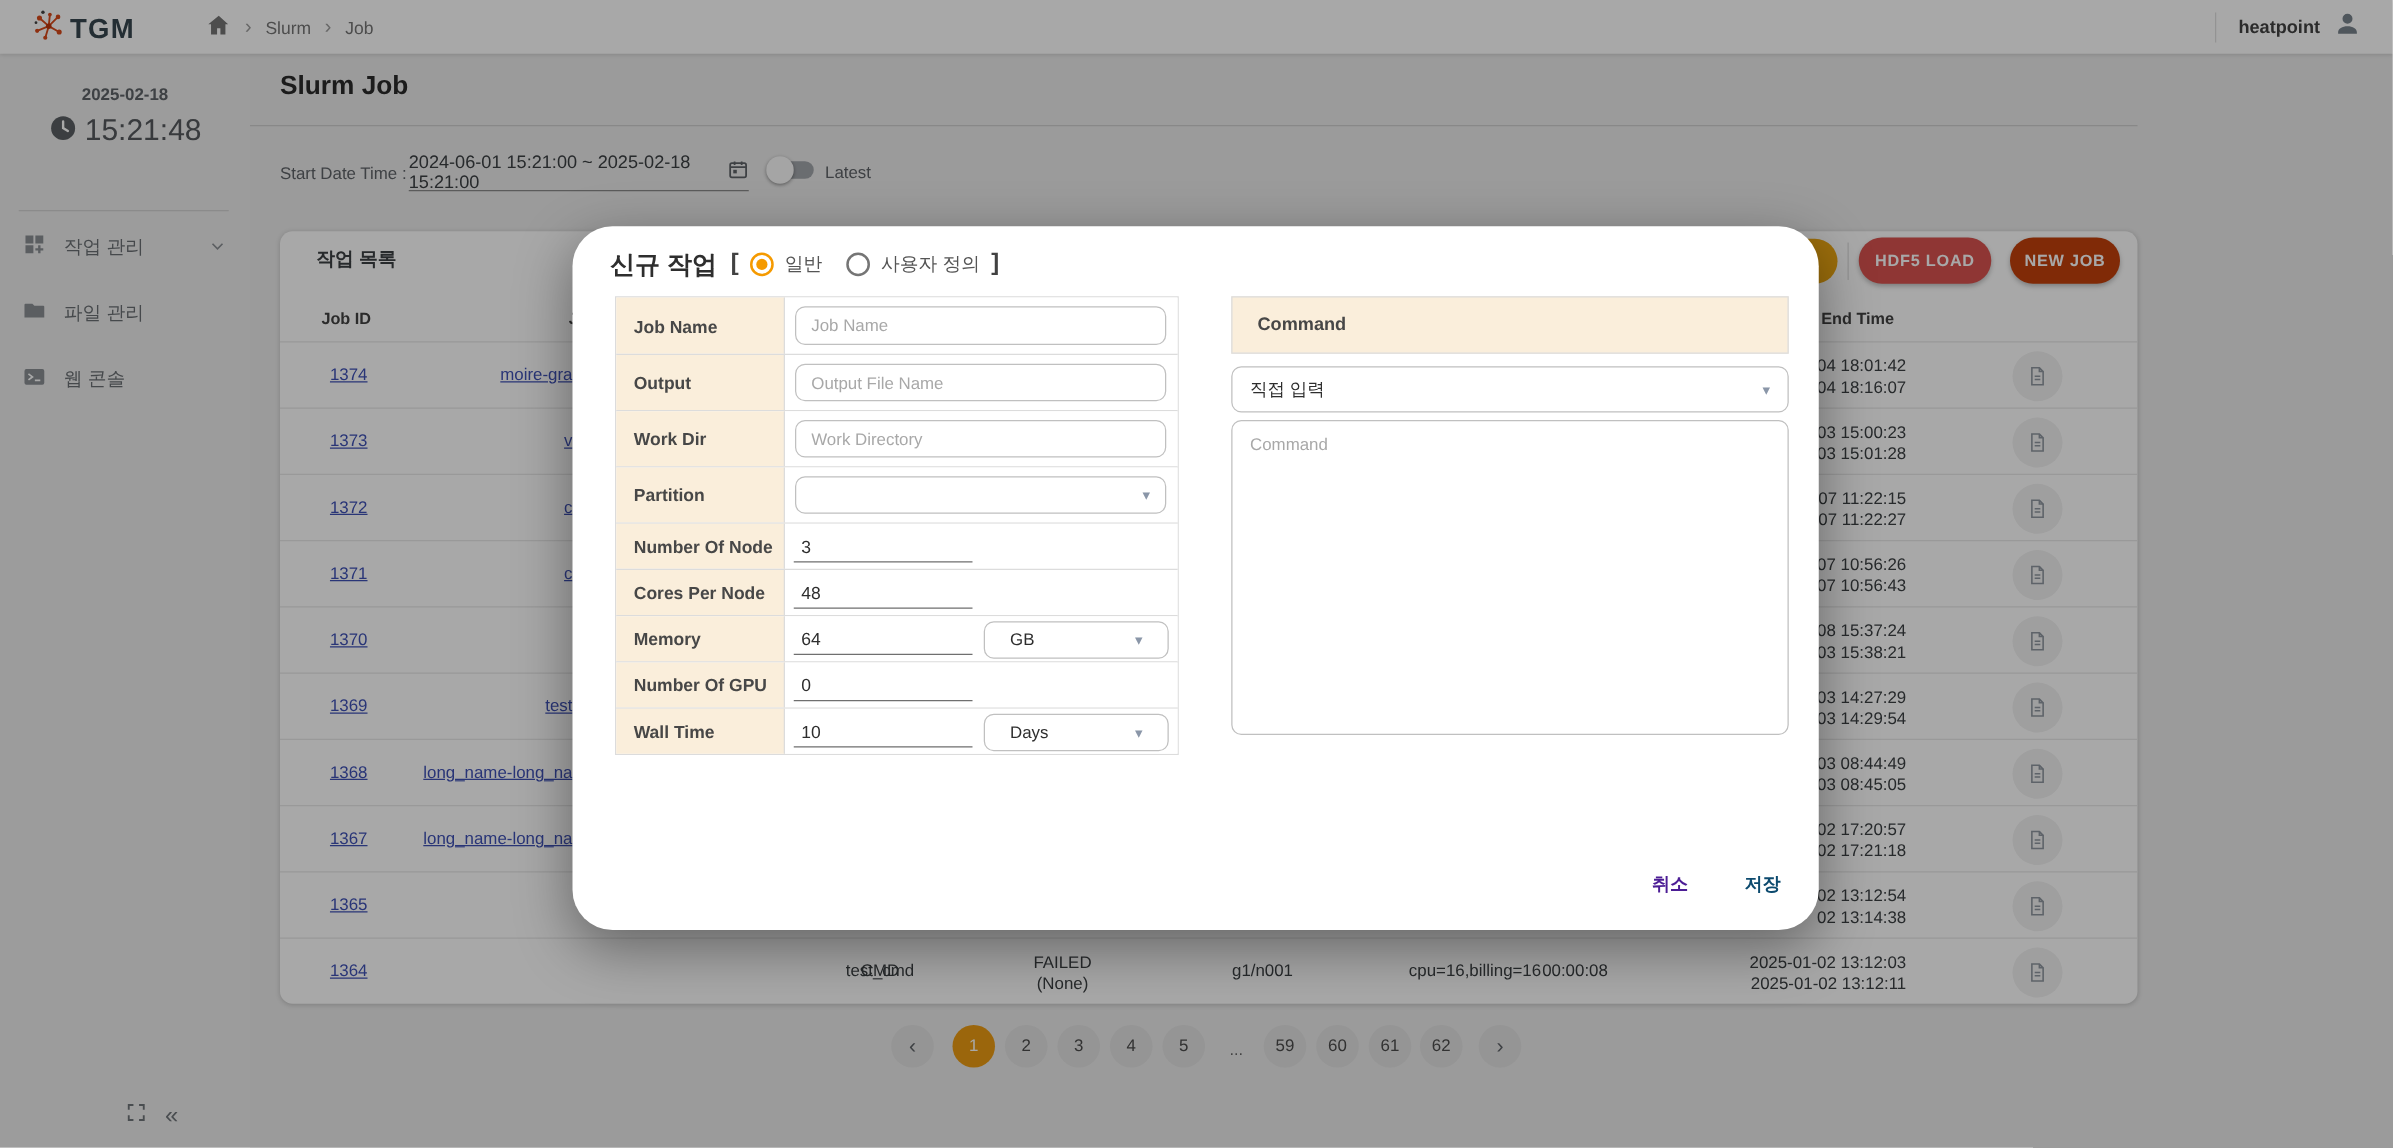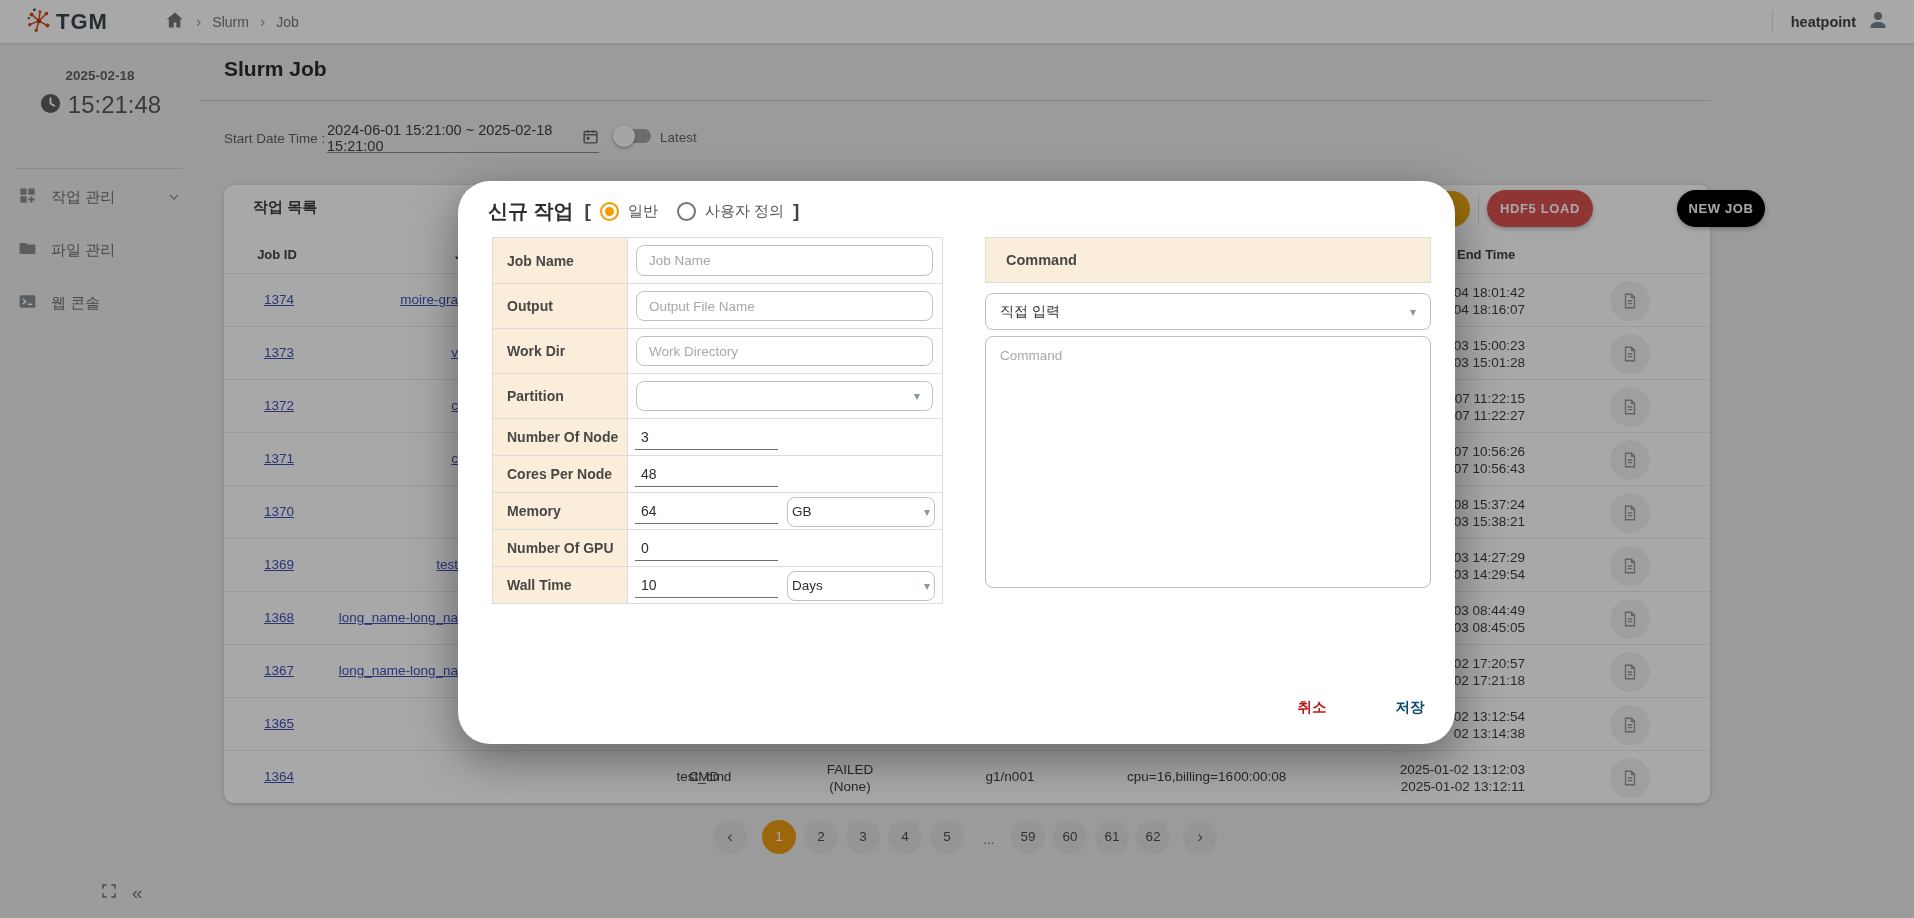--- a/index.html
+++ b/index.html
@@ -37,21 +37,21 @@
   .switch-knob { position:absolute; left:-4px; top:-4px; width:22px; height:22px; background:#fbfbfb; border-radius:50%; box-shadow:0 1px 3px rgba(0,0,0,.4); }
   .toggle-label { position:absolute; left:660px; top:130px; font-size:13.5px; color:#5f6368; }
 
   
   .card { position:absolute; left:224px; top:185px; width:1486px; height:618px; background:#fff; border-radius:10px; box-shadow:0 1px 4px rgba(0,0,0,.18); }
   .card-title { position:absolute; left:29px; top:13px; font-size:15px; font-weight:bold; color:#3c4043; }
   .btn-amber { position:absolute; left:1166px; top:6px; width:80px; height:36px; border-radius:18px; background:#eda712; border:none; cursor:pointer; }
   .card-vdiv { position:absolute; left:1254px; top:9px; height:30px; border-left:1px solid #dedede; }
   .pill-btn { position:absolute; top:5px; height:37px; border:none; border-radius:18.5px; color:#fff; font-family:inherit; font-size:13px; font-weight:bold; letter-spacing:.6px; cursor:pointer; box-shadow:0 2px 4px rgba(0,0,0,.25); }
   .btn-red { left:1263px; width:106px; background:#d9534f; }
-  .btn-green { left:1453px; width:88px; background:#000000; }
+  .btn-green { left:1384px; width:88px; background:#c2410c; }
   .thead-label { position:absolute; font-size:13px; font-weight:bold; color:#424242; top:62px; }
   .th-id { left:0; width:106px; text-align:center; }
   .th-name { left:231px; }
   .th-end { left:1233px; }
   .trow { position:absolute; left:0; width:1486px; height:53px; border-top:1px solid #e8e8e8; font-size:13.5px; }
   .cell { position:absolute; top:0; line-height:52px; white-space:nowrap; }
   .c-id { left:10px; width:90px; text-align:center; }
   .c-name { left:104px; width:130px; text-align:right; }
   .row-link { color:#3f51b5; text-decoration:underline; }
   .c-type { left:430px; width:100px; text-align:center; }
@@ -85,27 +85,27 @@
   .frow:first-child { border-top:none; }
   .frow.tall { height:45px; }
   .frow.short { height:37px; }
   .flabel { width:135px; background:#faeedb; border-right:1px solid #dcdcdc; display:flex; align-items:center; padding-left:14px; font-size:14px; font-weight:bold; color:#474747; flex:none; }
   .fctrl { flex:1; position:relative; background:#fff; }
   .tinput { position:absolute; left:8px; top:7px; right:9px; bottom:7px; border:1px solid #c0c0c0; border-radius:8px; padding:0 12px; font-family:inherit; font-size:13.5px; color:#333; }
   .tinput::placeholder, .cmd-area::placeholder { color:#a8a8a8; }
   .sel-box { position:absolute; left:8px; top:7px; right:9px; bottom:7px; border:1px solid #c0c0c0; border-radius:8px; display:flex; align-items:center; justify-content:space-between; padding:0 12px; cursor:pointer; }
   .sel-chevron { color:#8a96a8; font-size:12px; }
   .nval { position:absolute; left:7px; top:5px; bottom:5px; width:143px; border-bottom:1.5px solid #6f6f6f; display:flex; align-items:center; padding-left:6px; font-size:14px; color:#2e2e2e; }
-  .uselect { position:absolute; left:159px; top:3.5px; width:148px; height:30px; border:1px solid #c0c0c0; border-radius:8px; display:flex; align-items:center; justify-content:space-between; padding:0 4px; font-size:13.5px; color:#2e2e2e; cursor:pointer; }
+  .uselect { position:absolute; left:159px; top:3.5px; width:148px; height:30px; border:1px solid #c0c0c0; border-radius:8px; display:flex; align-items:center; justify-content:space-between; padding:0 20px; font-size:13.5px; color:#2e2e2e; cursor:pointer; }
 
   .cmd-head { position:absolute; left:527px; top:56px; width:446px; height:46px; background:#faeedb; border:1px solid #dcdcdc; display:flex; align-items:center; padding-left:20px; font-size:14.5px; font-weight:bold; color:#474747; }
   .cmd-select { position:absolute; left:527px; top:112px; width:446px; height:37px; border:1px solid #c0c0c0; border-radius:8px; display:flex; align-items:center; justify-content:space-between; padding:0 14px; font-size:14px; color:#2e2e2e; cursor:pointer; }
   .cmd-area { position:absolute; left:527px; top:155px; width:446px; height:252px; border:1px solid #c0c0c0; border-radius:8px; resize:none; padding:11px 14px; font-family:inherit; font-size:13.5px; color:#333; }
   .m-btn { position:absolute; top:510px; width:64px; height:32px; border:none; background:transparent; font-family:inherit; font-size:14.5px; font-weight:bold; cursor:pointer; }
-  .m-cancel { left:822px; color:#b91c1c; }
+  .m-cancel { left:846px; color:#4c1d95; }
   .m-save { left:920px; color:#0c4a6e; }
 </style>
 </head>
 <body>
 
 <div class="topbar">
   <div class="logo">
     <span>
       <svg width="26" height="26" viewBox="0 0 28 28">
         <g stroke="#d84a1b" stroke-width="1.6" fill="none">

